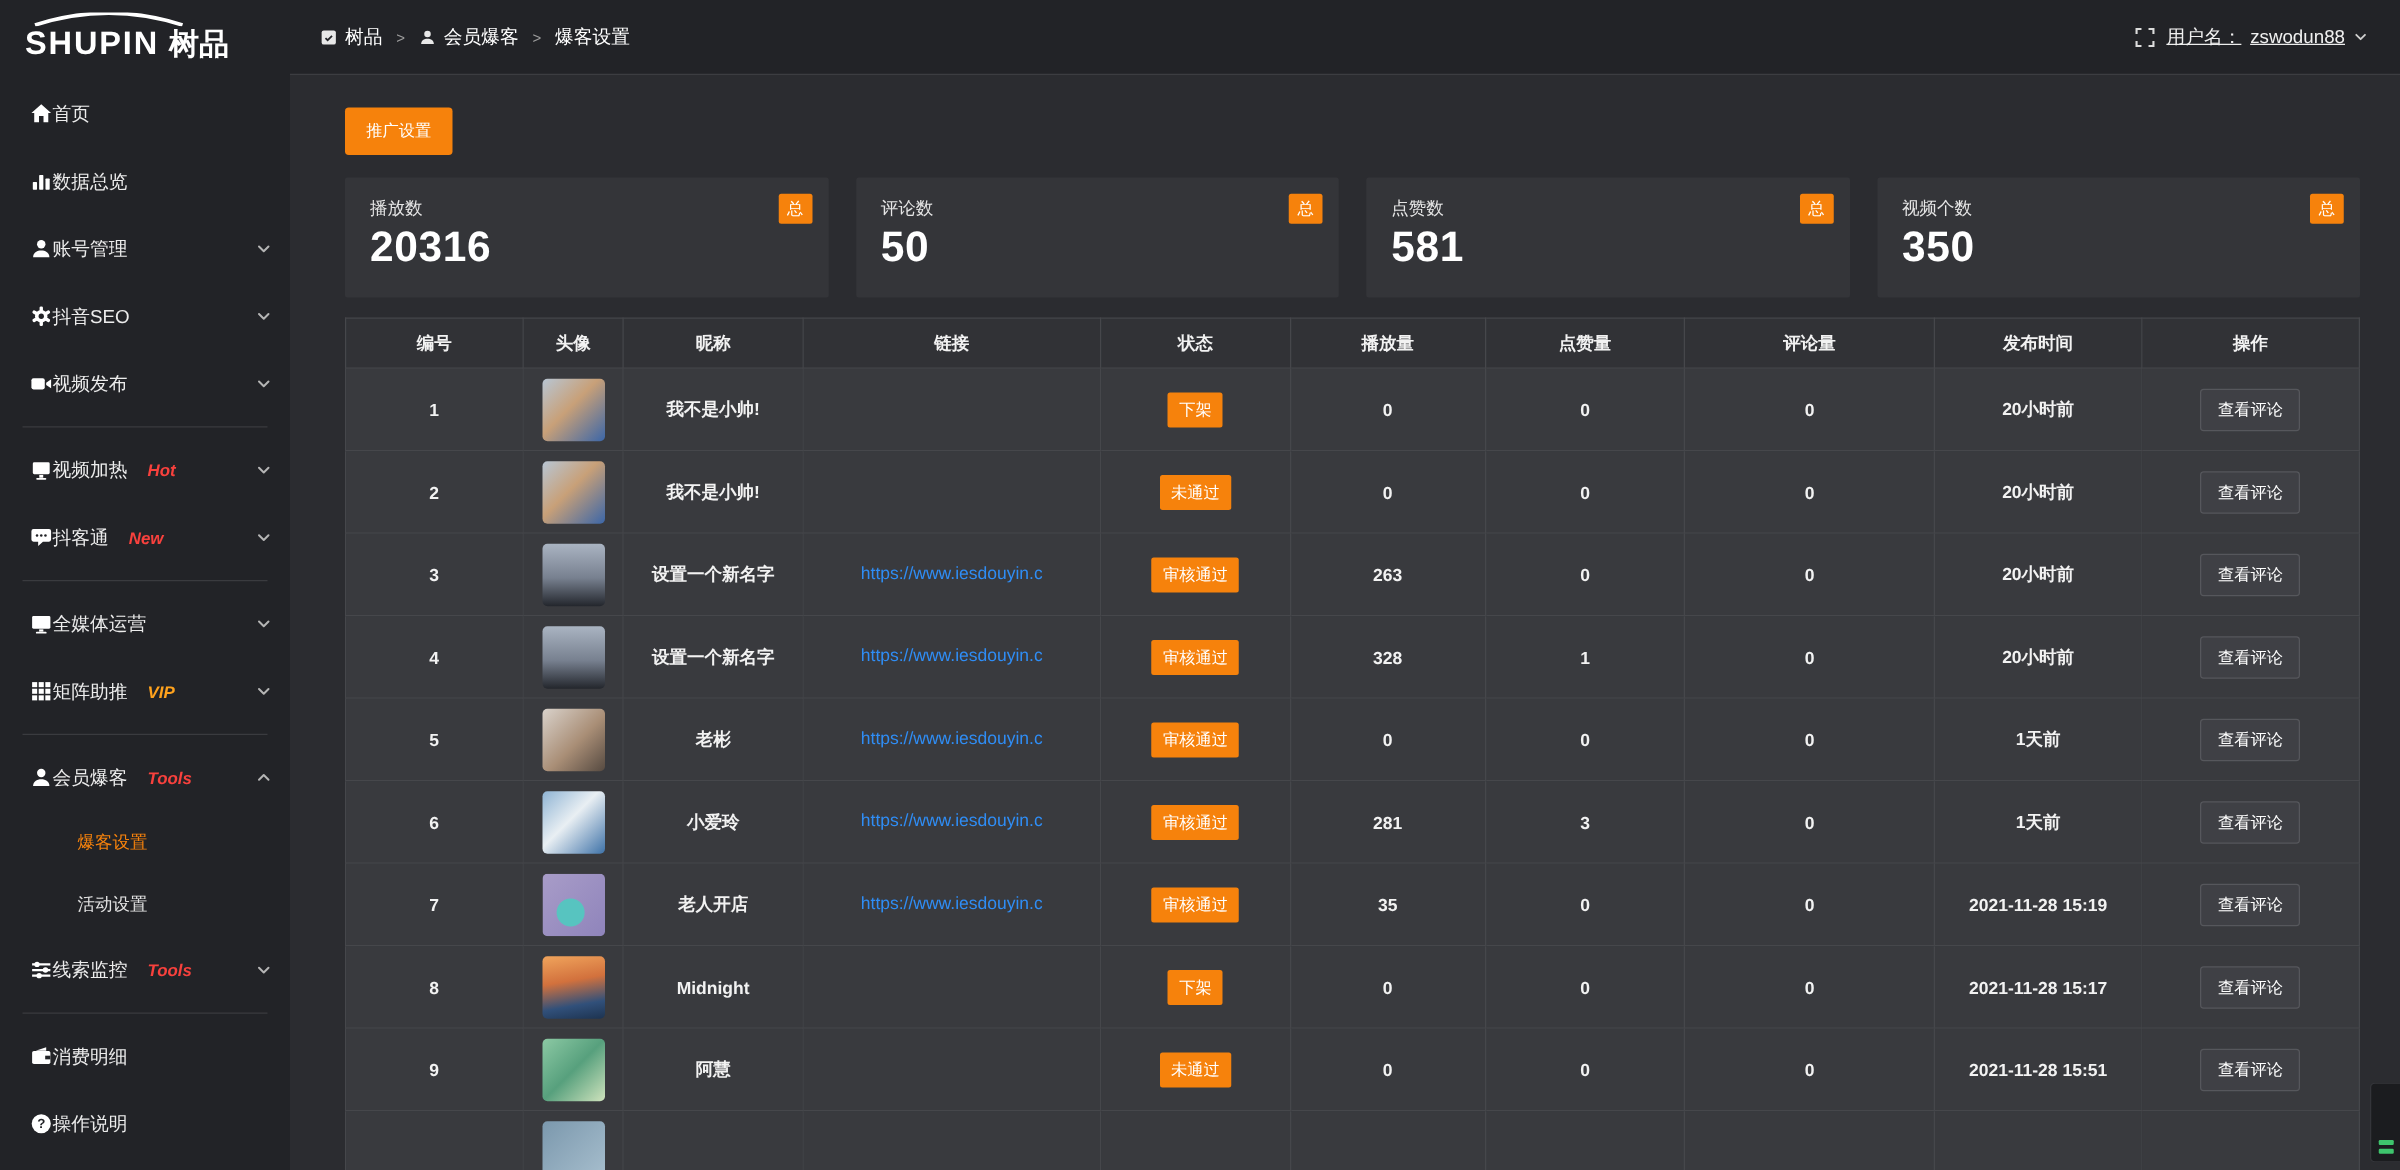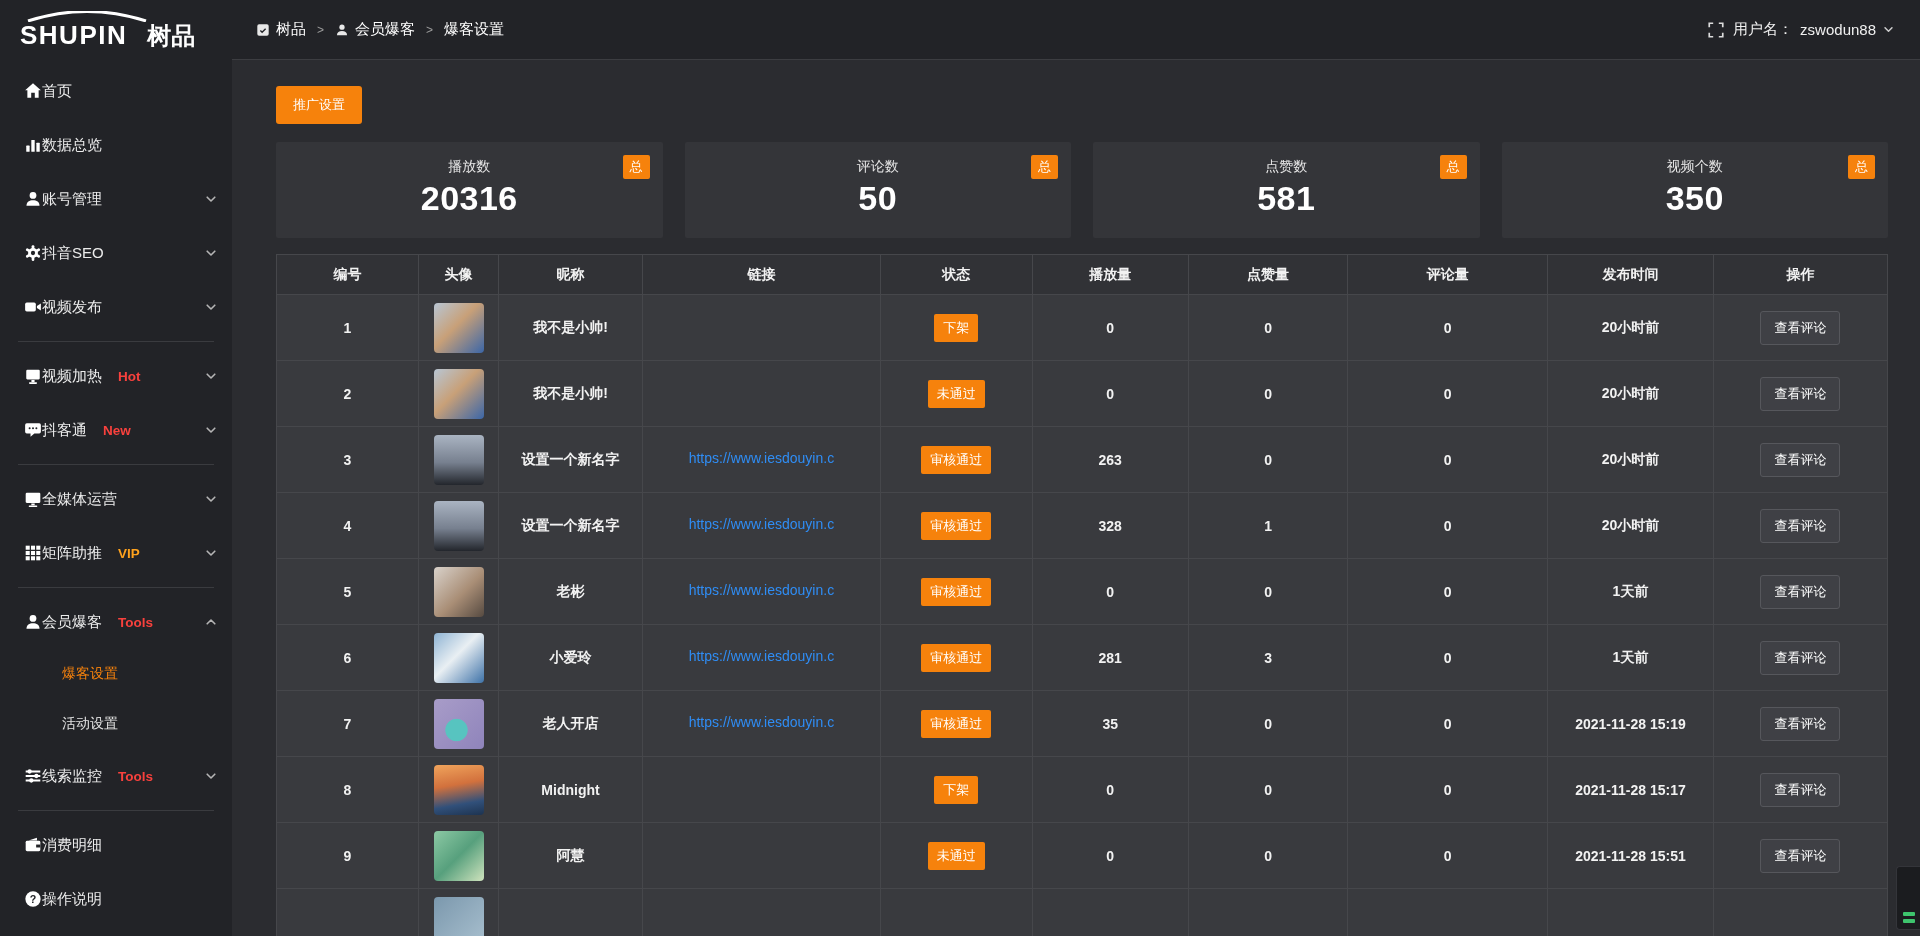--- a/index.html
+++ b/index.html
@@ -8,59 +8,59 @@
     background:#2b2c30;
     color:#ededed;
     font-family:"Liberation Sans","DejaVu Sans",sans-serif;
   }
   .app { display:flex; width:100%; height:100%; }
 
   
   .sidebar { width:232px; min-width:232px; background:#222327; height:100%; overflow:hidden; }
   .logo { height:58px; display:flex; flex-direction:column; justify-content:center; padding-left:20px; }
   .logo-arc { width:126px; height:11px; margin-left:4px; display:block; }
-  .logo-text { display:flex; align-items:baseline; gap:20px; color:#fff; line-height:1; }
+  .logo-text { display:flex; align-items:baseline; gap:8px; color:#fff; line-height:1; }
   .logo-latin { font-size:26px; font-weight:800; letter-spacing:1.5px; }
   .logo-cjk { font-size:24px; font-weight:700; }
 
   .menu { margin-top:6px; }
   .side-item { position:relative; height:54px; display:flex; align-items:center; padding:0 22px 0 24px; cursor:pointer; color:#ececec; }
   .side-icon { width:18px; height:18px; display:inline-flex; color:#fff; flex:none; }
   .side-icon svg { width:100%; height:100%; fill:currentColor; }
   .side-label { margin-left:0; font-size:15px; white-space:nowrap; }
-  .side-tag { margin-left:16px; font-weight:700; font-size:13.5px; }
+  .side-tag { margin-left:16px; font-style:italic; font-weight:700; font-size:13.5px; }
   .tag-red { color:#f8413d; }
   .tag-gold { color:#ffa21d; }
   .side-chevron { position:absolute; right:15px; width:12px; height:12px; color:#b5b5b5; display:inline-flex; }
   .side-chevron svg { width:12px; height:12px; }
   .side-chevron.up { transform:rotate(180deg); }
   .side-subitem { height:50px; display:flex; align-items:center; padding-left:62px; font-size:14px; color:#e2e2e2; cursor:pointer; }
   .side-subitem.active { color:#f6820c; }
   .side-divider { height:1px; background:#3a3b3f; margin:7px 18px; }
 
   
   .main { flex:1; display:flex; flex-direction:column; height:100%; min-width:0; }
   .topbar { height:60px; min-height:60px; background:#222327; border-bottom:1px solid #3c3d41;
             display:flex; align-items:center; justify-content:space-between; padding:0 26px 0 24px; }
   .breadcrumb { display:flex; align-items:center; gap:11px; font-size:15px; color:#fff; }
   .crumb { display:flex; align-items:center; gap:6px; cursor:pointer; white-space:nowrap; }
   .crumb-icon { width:14px; height:14px; display:inline-flex; color:#e8e8e8; }
   .crumb-icon svg { width:14px; height:14px; fill:currentColor; }
   .crumb-sep { color:#9c9c9c; font-size:12px; }
-  .user-area { display:flex; align-items:center; gap:8px; }
+  .user-area { display:flex; align-items:center; gap:8px;text-decoration:underline; }
   .fullscreen-btn { width:18px; height:18px; color:#dcdcdc; cursor:pointer; display:inline-flex; }
   .fullscreen-btn svg { width:18px; height:18px; }
   .user-menu { display:flex; align-items:center; gap:7px; font-size:15px; color:#f0f0f0; cursor:pointer; white-space:nowrap; }
   .user-chevron { display:inline-flex; color:#cfcfcf; }
   .user-chevron svg { width:11px; height:11px; }
 
   .content { flex:1; background:#2b2c30; padding:26px 32px 0 44px; overflow:hidden; position:relative; }
   .promo-btn { background:#f6820c; color:#fff; border:none; border-radius:3px; font-size:13px; padding:10px 17px; cursor:pointer; }
 
-  .cards { display:flex; gap:22px; margin-top:18px;text-align:center; }
+  .cards { display:flex; gap:22px; margin-top:18px; }
   .card { position:relative; flex:1; height:96px; background:#343539; border-radius:2px; padding:16px 20px; }
   .card-label { font-size:14px; color:#e6e6e6; }
   .card-value { font-size:34px; font-weight:700; color:#fff; margin-top:3px; letter-spacing:.5px; }
   .card-badge { position:absolute; top:13px; right:13px; background:#f6820c; color:#fff; font-size:13px; padding:3px 7px; border-radius:2px; }
 
   .table-wrap { margin-top:16px; }
   table { width:100%; border-collapse:collapse; table-layout:fixed; }
   th,td { border:1px solid #46474b; text-align:center; vertical-align:middle; overflow:hidden; }
   th { height:40px; background:#313236; font-size:14px; font-weight:700; color:#f2f2f2; }
   td { height:66px; background:#393a3e; font-size:14px; font-weight:700; color:#f2f2f2; }

